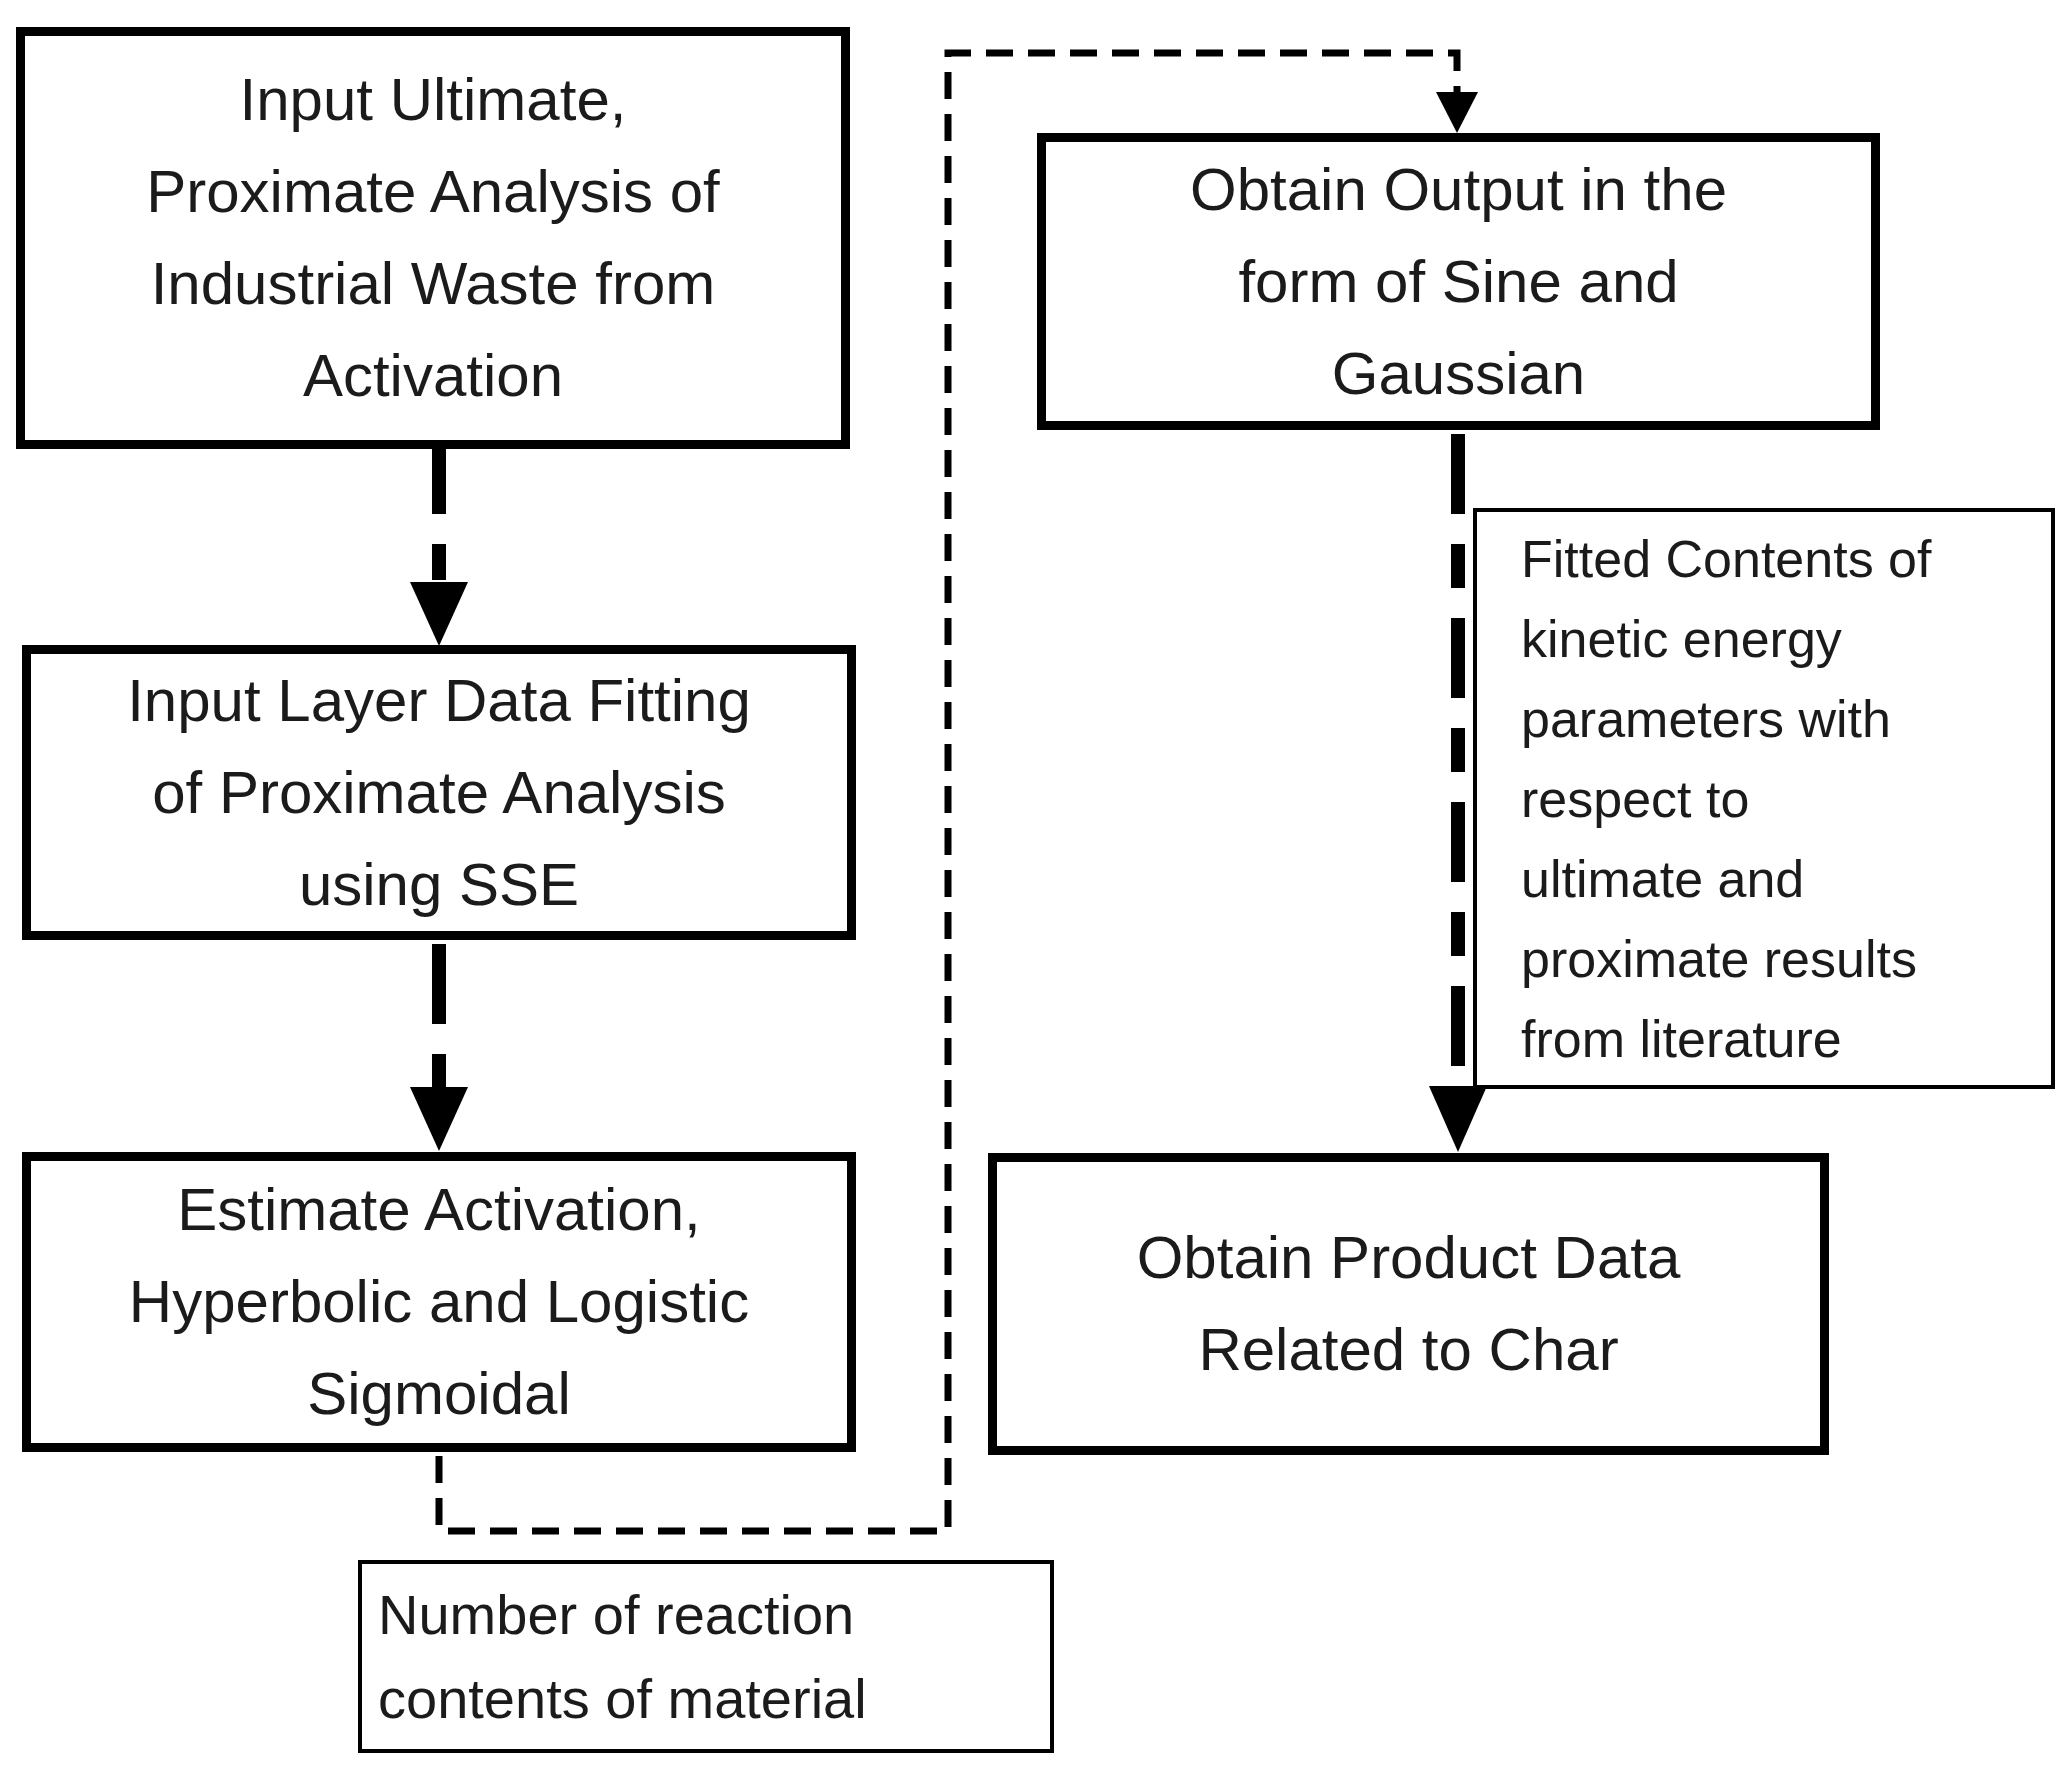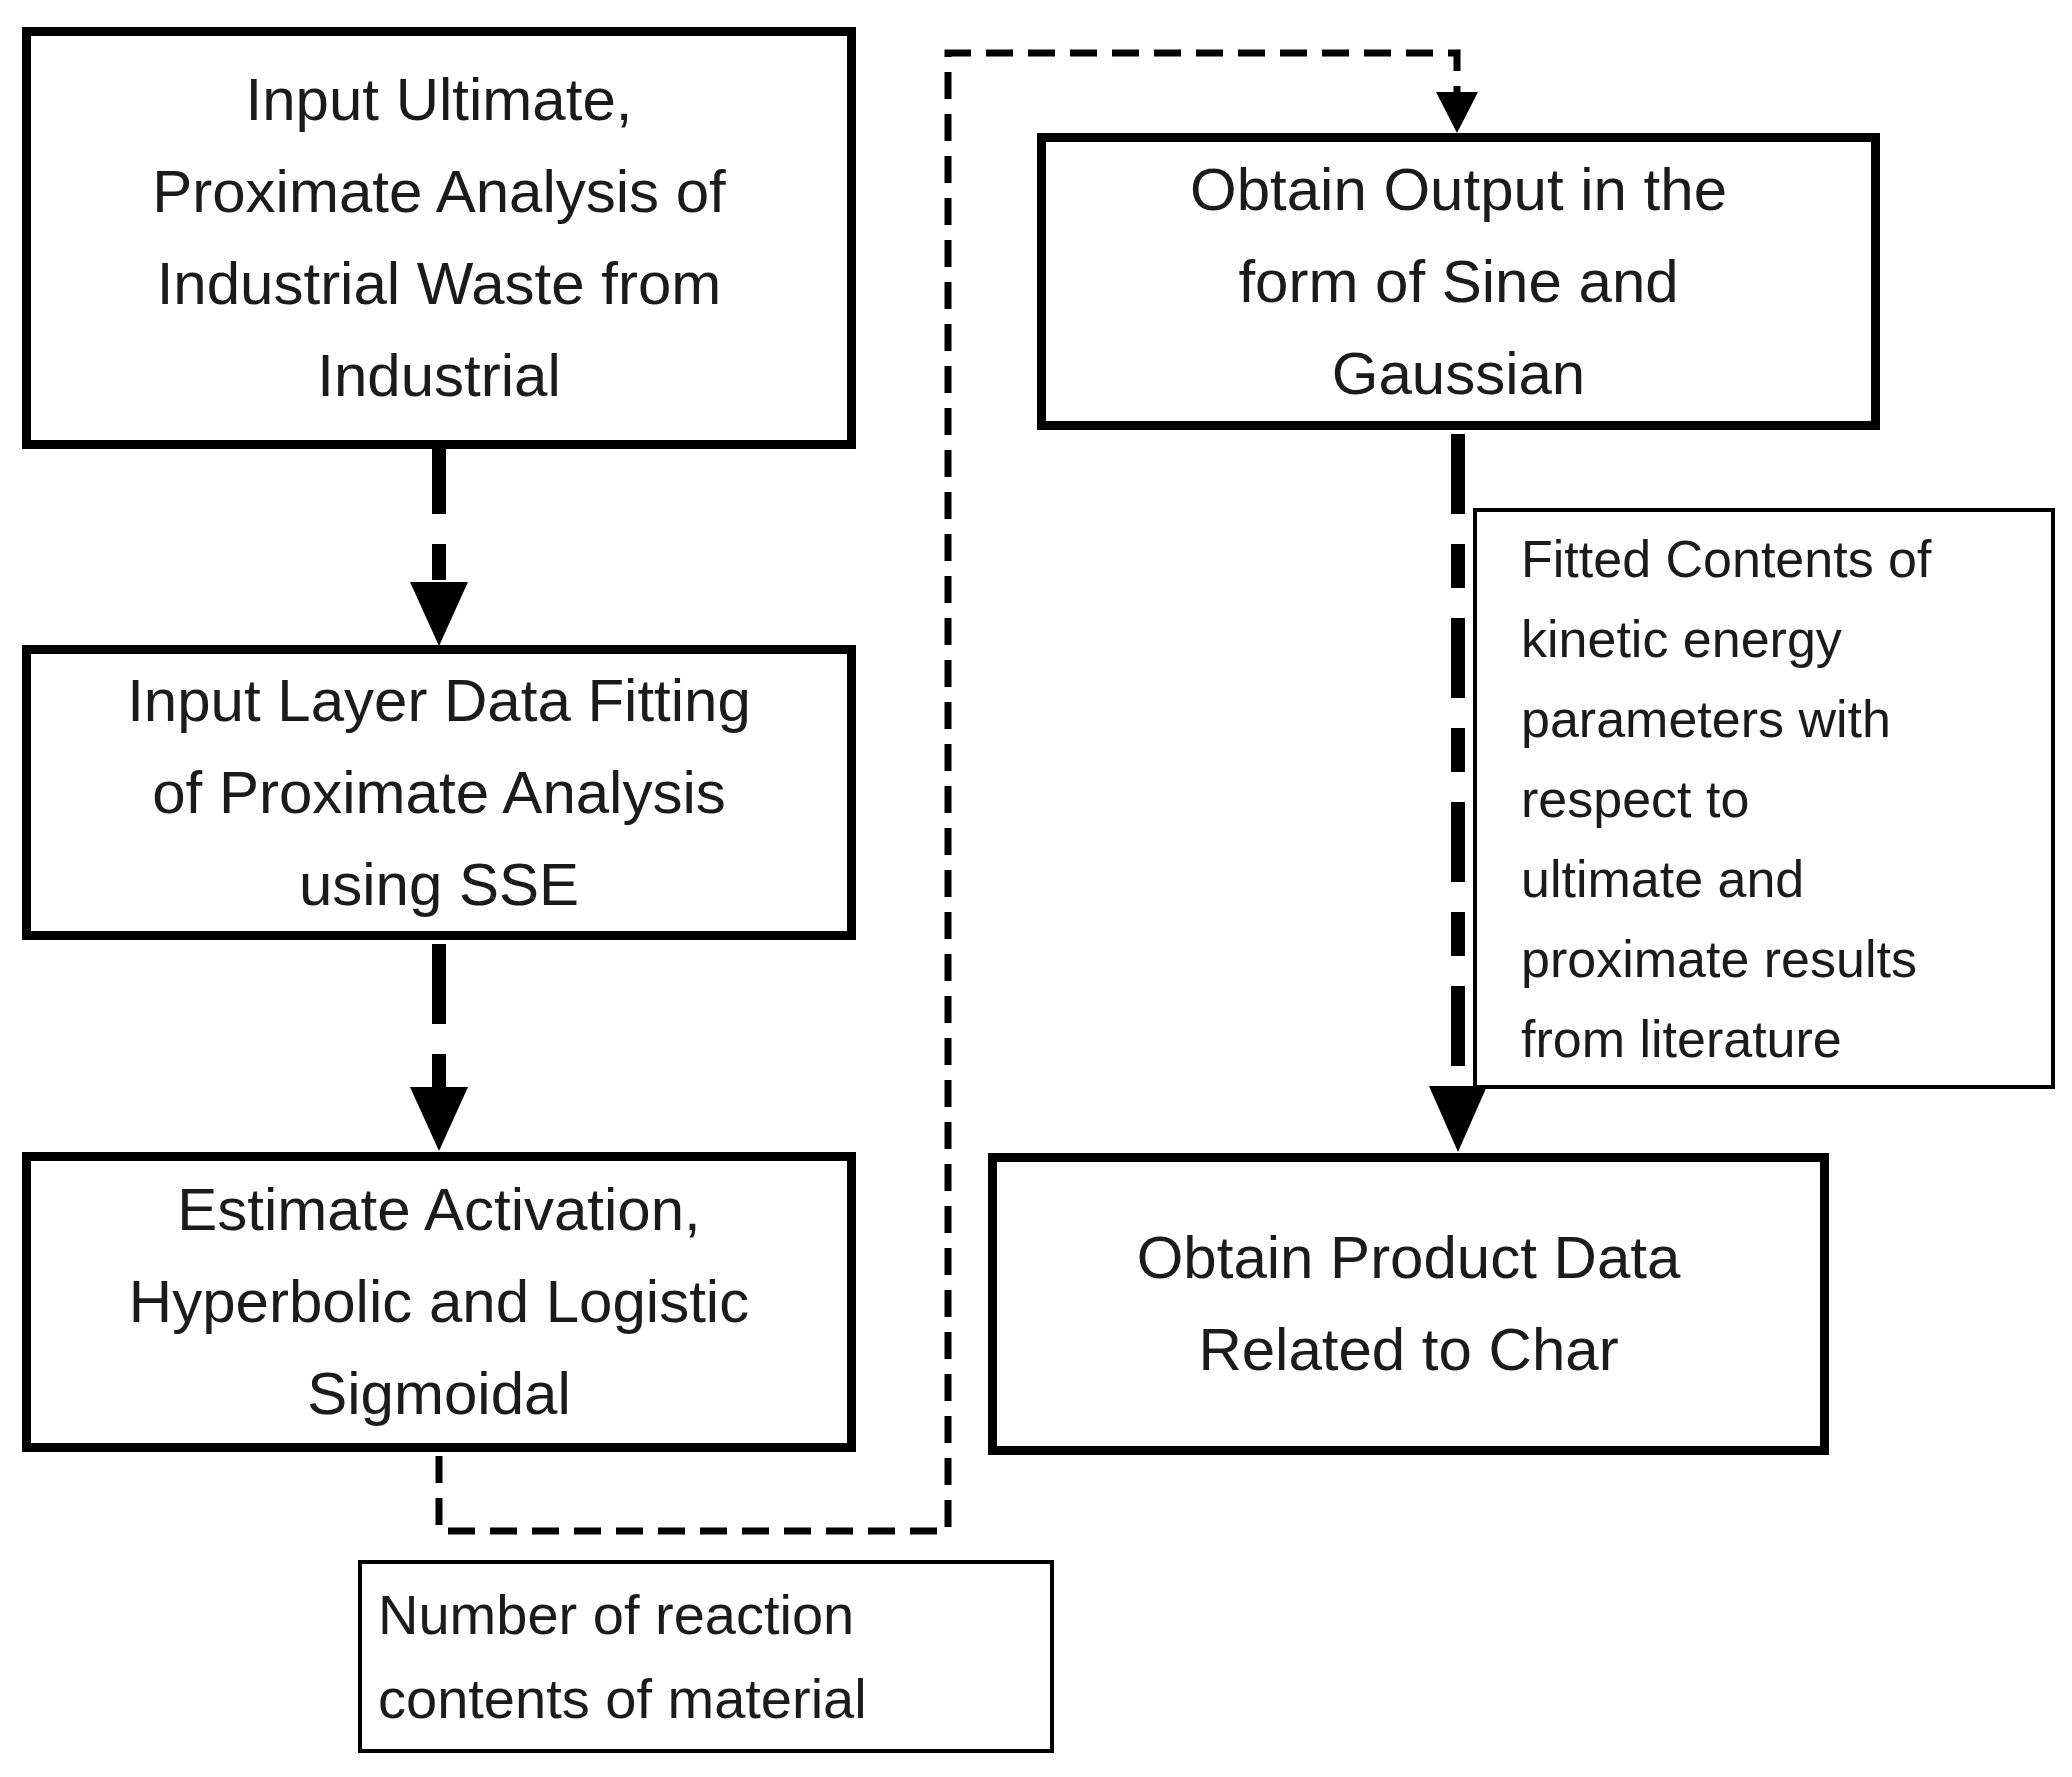--- a/index.html
+++ b/index.html
@@ -65,25 +65,25 @@
       <path class="thin-dash" d="M439 1456 L439 1531 L948 1531 L948 53 L1457 53 L1457 95" stroke-dasharray="27 15"></path>
       <polygon points="1457,133 1436,92 1478,92"></polygon>
     </g>
 
     <g>
       <path class="flow-dash" d="M1458 434 V 1086" stroke-dasharray="80 30 44 30"></path>
       <polygon points="1458,1152 1429,1086 1487,1086"></polygon>
     </g>
   </svg>
 
-  <div class="node" style="left:22px;top:27px;width:834px;height:422px;">
+  <div class="node" style="left:16px;top:27px;width:834px;height:422px;">
     <div class="ln">Input Ultimate,</div>
     <div class="ln">Proximate Analysis of</div>
     <div class="ln">Industrial Waste from</div>
-    <div class="ln">Industrial</div>
+    <div class="ln">Activation</div>
   </div>
 
   <div class="node" style="left:22px;top:645px;width:834px;height:295px;">
     <div class="ln">Input Layer Data Fitting</div>
     <div class="ln">of Proximate Analysis</div>
     <div class="ln">using SSE</div>
   </div>
 
   <div class="node" style="left:22px;top:1152px;width:834px;height:300px;">
     <div class="ln">Estimate Activation,</div>

